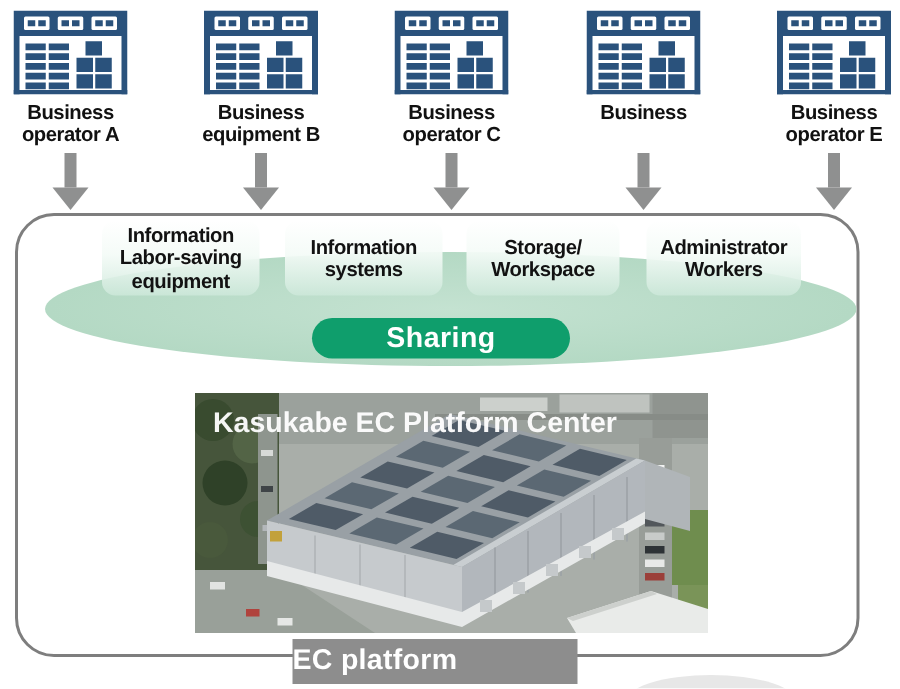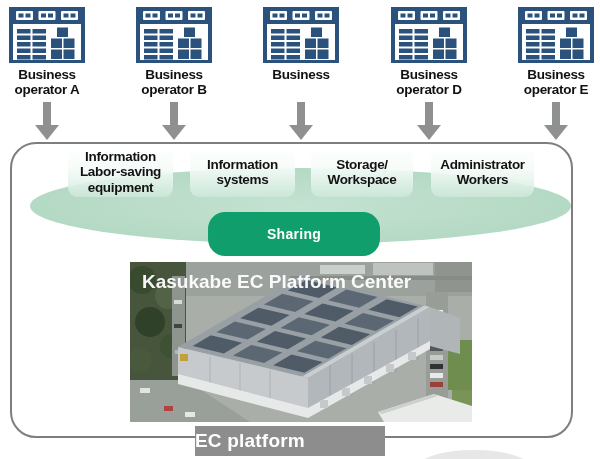--- a/index.html
+++ b/index.html
@@ -29,22 +29,22 @@
 
   .green-ellipse{position:absolute;left:30px;top:168px;width:541px;height:76px;border-radius:50%;
                  background:radial-gradient(ellipse at center,#c4e2d1 0%,var(--ellipse-green) 70%,#bcdcc9 100%);}
 
   .res-box{position:absolute;top:147px;height:50px;border-radius:9px;
            background:linear-gradient(to bottom,rgba(255,255,255,0.97) 0%,rgba(244,251,247,0.92) 45%,rgba(205,232,218,0.85) 100%);
            display:flex;flex-direction:column;justify-content:center;align-items:center;
            font-size:13.5px;font-weight:bold;line-height:1.14;letter-spacing:-0.3px;color:#121212;text-align:center;}
   .res-box span{display:block;}
 
-  .sharing-pill{position:absolute;left:208px;top:212px;width:172px;height:44px;border-radius:17px;
-                background:var(--green);color:#fff;font-size:14px;font-weight:bold;letter-spacing:0.3px;
+  .sharing-pill{position:absolute;left:208px;top:212px;width:172px;height:27px;border-radius:17px;
+                background:var(--green);color:#fff;font-size:19px;font-weight:bold;letter-spacing:0.3px;
                 display:flex;align-items:center;justify-content:center;}
 
   .photo{position:absolute;left:130px;top:262px;width:342px;height:160px;}
   .photo svg{display:block;}
 
   .ec-label{position:absolute;left:195px;top:426px;width:190px;height:30px;background:var(--gray-label);
             color:#fff;font-size:19px;font-weight:bold;letter-spacing:0.2px;
             display:flex;align-items:center;justify-content:flex-start;}
 
   .bottom-blob{position:absolute;left:418px;top:450px;width:112px;height:34px;border-radius:50%;
@@ -136,21 +136,21 @@
           <rect x="23.5" y="48" width="13.5" height="4.5"></rect>
         <rect x="48" y="20.5" width="11" height="9.5"></rect>
         <rect x="42" y="31.5" width="11" height="9.5"></rect>
           <rect x="54.5" y="31.5" width="11" height="9.5"></rect>
         <rect x="42" y="42.5" width="11" height="9.5"></rect>
           <rect x="54.5" y="42.5" width="11" height="9.5"></rect>
       </g>
     </svg>
     <div class="op-label">
       <span>Business</span>
-      <span>operator B</span>
+      <span>equipment B</span>
     </div>
   </div>
 
   <div class="op-col" style="left:246px">
     <svg class="op-icon" viewBox="0 0 76 56" width="76" height="56">
       <g fill="currentColor">
           <rect x="0" y="0" width="76" height="17"></rect>
           <rect x="0" y="17" width="4" height="39"></rect>
           <rect x="72" y="17" width="4" height="39"></rect>
           <rect x="0" y="53" width="76" height="3"></rect>
@@ -179,20 +179,21 @@
           <rect x="23.5" y="48" width="13.5" height="4.5"></rect>
         <rect x="48" y="20.5" width="11" height="9.5"></rect>
         <rect x="42" y="31.5" width="11" height="9.5"></rect>
           <rect x="54.5" y="31.5" width="11" height="9.5"></rect>
         <rect x="42" y="42.5" width="11" height="9.5"></rect>
           <rect x="54.5" y="42.5" width="11" height="9.5"></rect>
       </g>
     </svg>
     <div class="op-label">
       <span>Business</span>
+      <span>operator C</span>
     </div>
   </div>
 
   <div class="op-col" style="left:374px">
     <svg class="op-icon" viewBox="0 0 76 56" width="76" height="56">
       <g fill="currentColor">
           <rect x="0" y="0" width="76" height="17"></rect>
           <rect x="0" y="17" width="4" height="39"></rect>
           <rect x="72" y="17" width="4" height="39"></rect>
           <rect x="0" y="53" width="76" height="3"></rect>
@@ -221,21 +222,20 @@
           <rect x="23.5" y="48" width="13.5" height="4.5"></rect>
         <rect x="48" y="20.5" width="11" height="9.5"></rect>
         <rect x="42" y="31.5" width="11" height="9.5"></rect>
           <rect x="54.5" y="31.5" width="11" height="9.5"></rect>
         <rect x="42" y="42.5" width="11" height="9.5"></rect>
           <rect x="54.5" y="42.5" width="11" height="9.5"></rect>
       </g>
     </svg>
     <div class="op-label">
       <span>Business</span>
-      <span>operator D</span>
     </div>
   </div>
 
   <div class="op-col" style="left:501px">
     <svg class="op-icon" viewBox="0 0 76 56" width="76" height="56">
       <g fill="currentColor">
           <rect x="0" y="0" width="76" height="17"></rect>
           <rect x="0" y="17" width="4" height="39"></rect>
           <rect x="72" y="17" width="4" height="39"></rect>
           <rect x="0" y="53" width="76" height="3"></rect>

